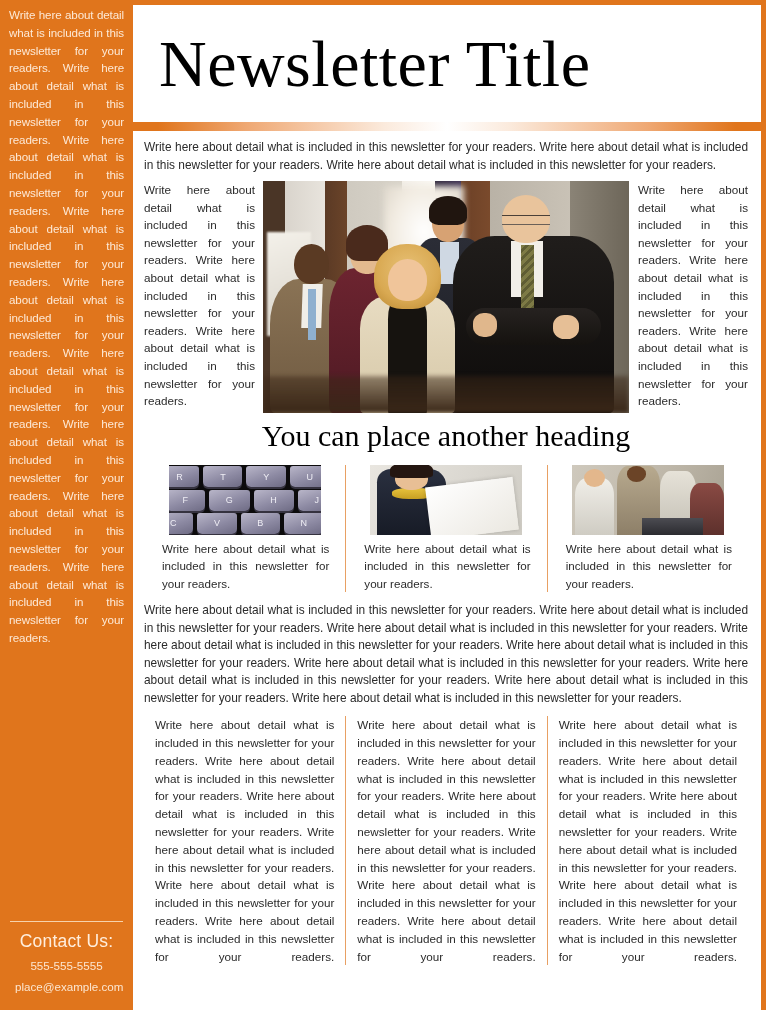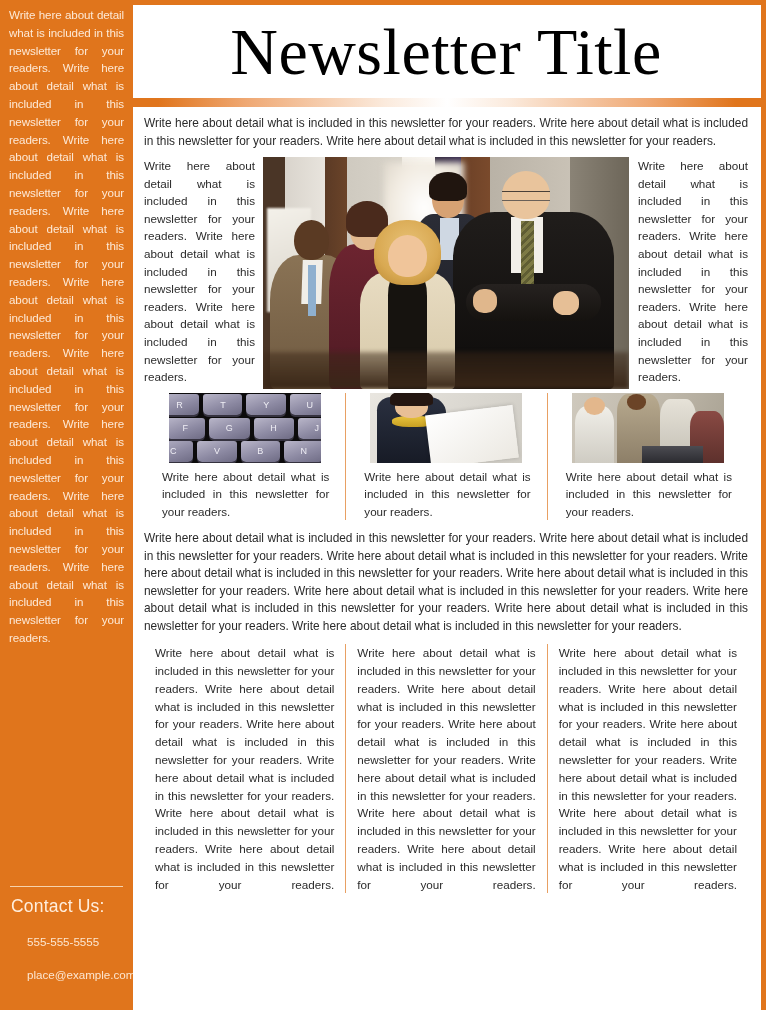--- a/index.html
+++ b/index.html
@@ -47,34 +47,35 @@
     min-height: 2px;
   }
   .contact-rule {
     border: 0;
     border-top: 1.5px solid #F6D2AC;
     margin: 4px 1px 9px 1px;
     width: auto;
   }
   .contact-block {
     padding: 0 2px 10px 2px;
+    text-align: center;
   }
   .contact-heading {
     color: #FFEEDD;
     font-size: 17.5px;
     line-height: 21px;
     margin: 0 0 5px 0;
     font-weight: normal;
     letter-spacing: 0.2px;
   }
   .contact-line {
     color: #FCE6D0;
     font-size: 11.6px;
     line-height: 17.6px;
-    margin: 16px;
+    margin: 4px;
   }
   .contact-address {
     color: #FCE6D0;
     font-size: 11.6px;
     line-height: 17.6px;
     margin: 0;
   }
 
   
   .main {
@@ -96,22 +97,22 @@
     position: relative;
   }
   .masthead-inner {
     padding: 1px 12px 0 10px;
   }
   .newsletter-title {
     font-family: "Liberation Serif", serif;
     font-size: 66px;
     line-height: 84px;
     font-weight: normal;
-    margin: 4px;
-    text-align: center;
+    margin: 16px;
+    text-align: left;
     color: #000000;
     letter-spacing: 0.5px;
     white-space: nowrap;
   }
   .title-rule {
     height: 9px;
     background: linear-gradient(to right,
         #E0751C 0%, #E0751C 4%, #EFA873 18%,
         #FBEADC 40%, #FFFFFF 50%, #FBEADC 60%,
         #EFA873 82%, #E0751C 96%, #E0751C 100%);
@@ -479,20 +480,21 @@
           </div>
 
           <div class="hp-floor"></div>
         </div>
 
         <div class="side-col right">
           <p class="body-text">Write here about detail what is included in this newsletter for your readers. Write here about detail what is included in this newsletter for your readers. Write here about detail what is included in this newsletter for your readers.</p>
         </div>
       </div>
 
+      <h2 class="sub-heading">You can place another heading</h2>
 
       <div class="thumb-row">
 
         <div class="thumb-col">
           <div class="thumb-img">
             <div class="kb">
               <div class="kbrow r1">
                 <div class="key">R</div>
                 <div class="key">T</div>
                 <div class="key">Y</div>

